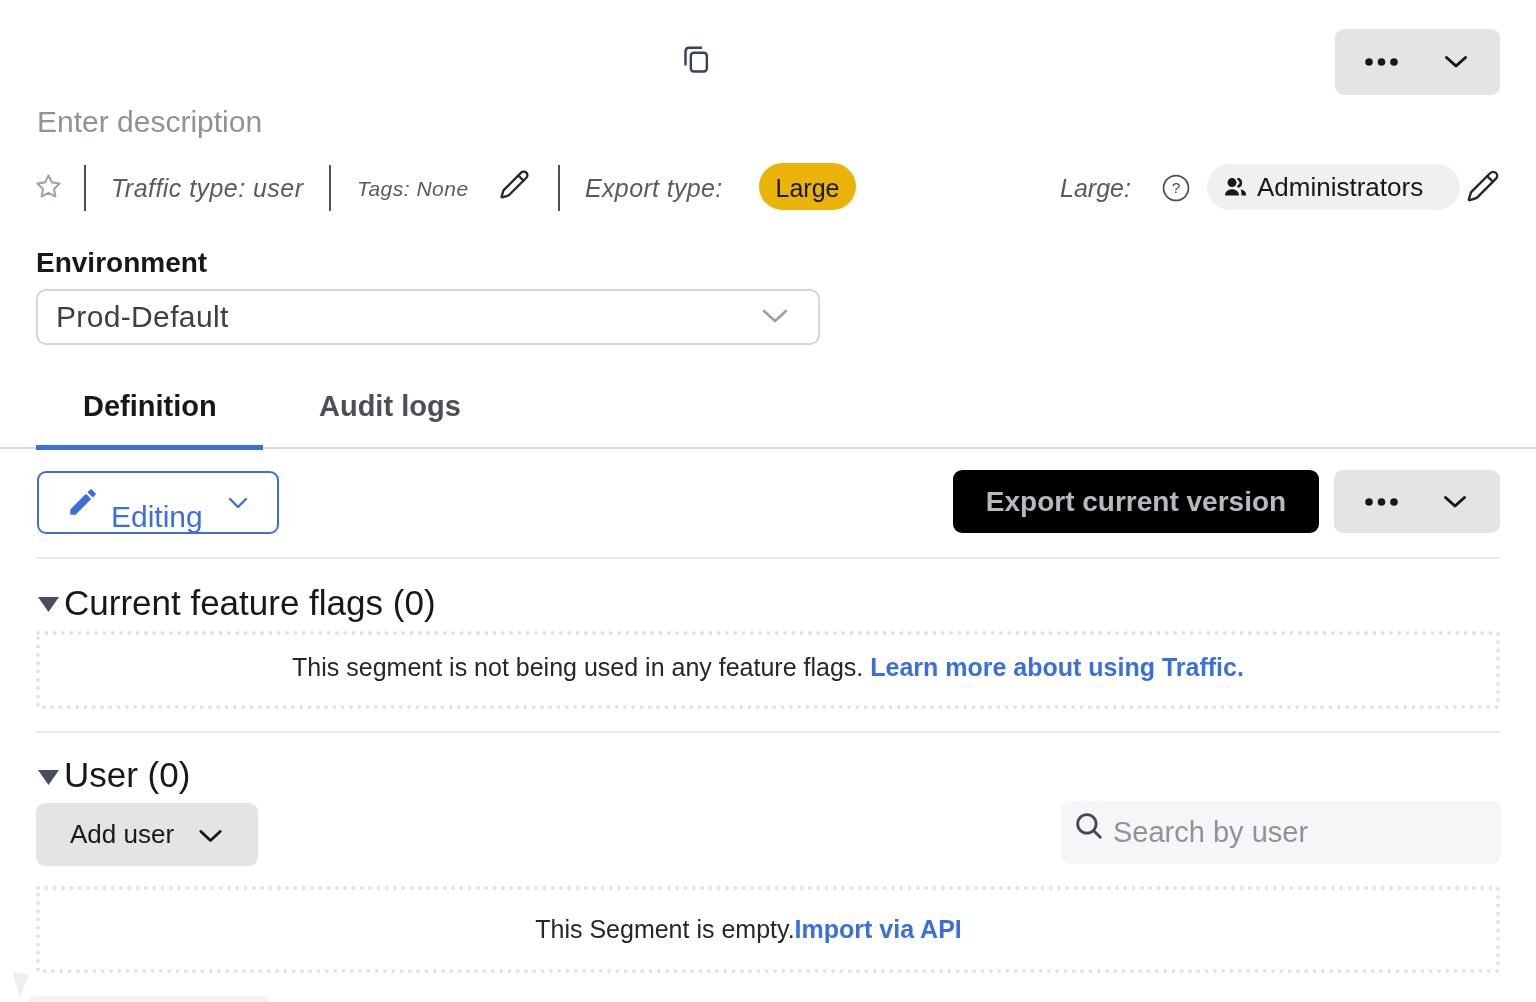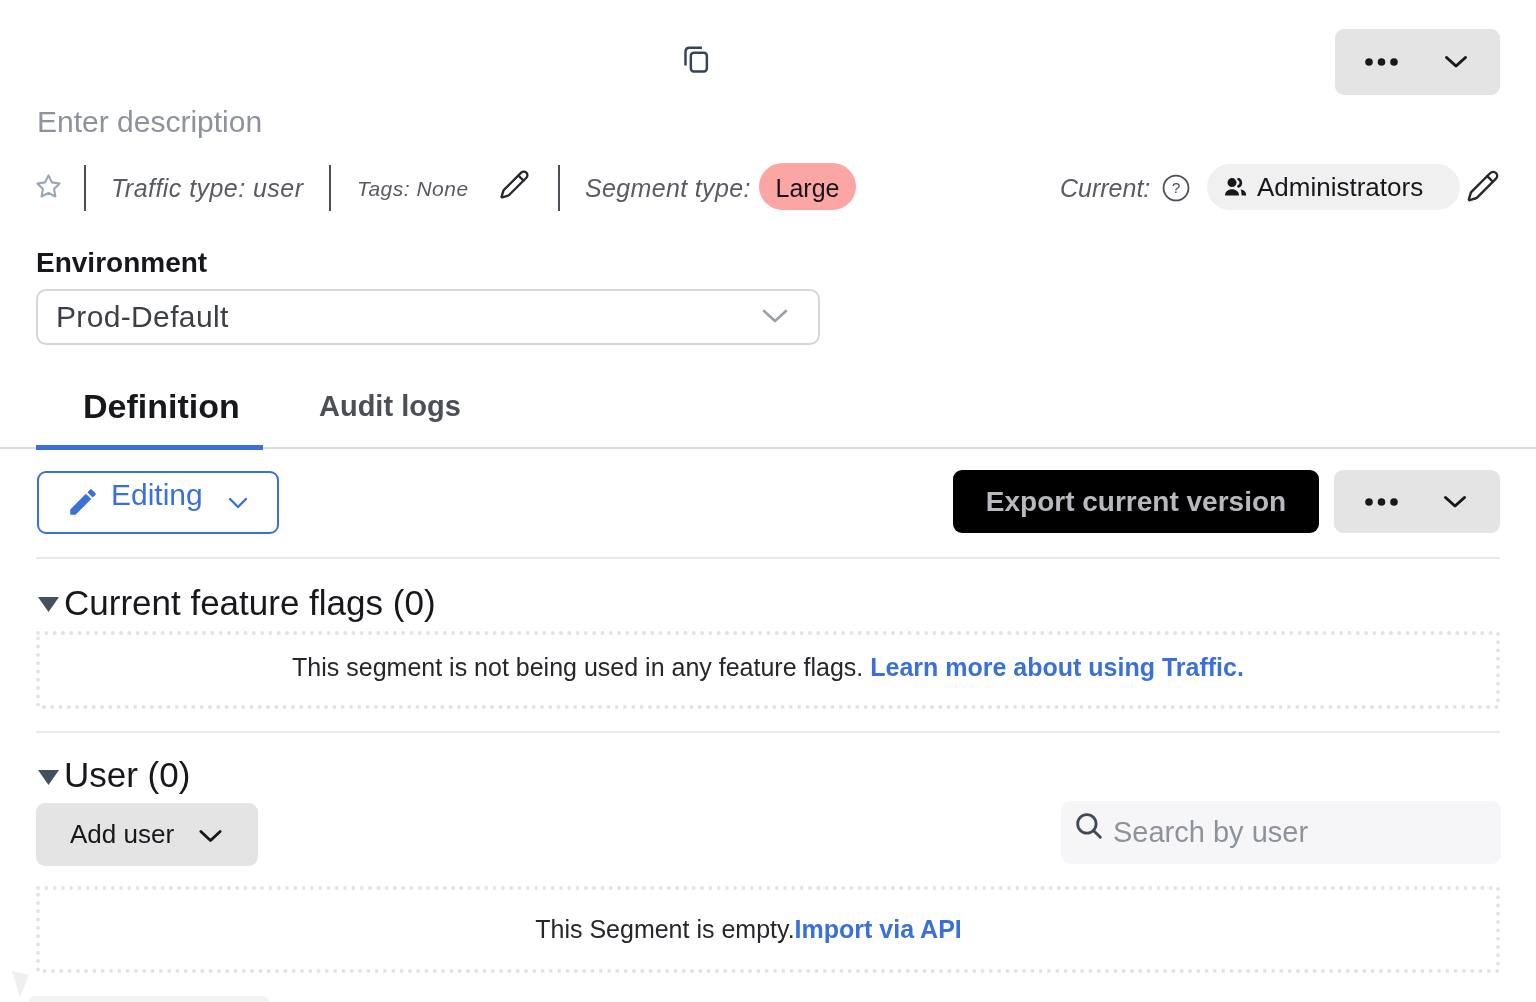--- a/index.html
+++ b/index.html
@@ -37,24 +37,24 @@
   </svg>
   <div class="abs" style="left:84px;top:165px;width:2px;height:46px;background:#4c4f57;"></div>
   <div class="abs gray" style="left:111px;top:176px;height:25px;line-height:25px;font-size:25px;letter-spacing:0.45px;">Traffic type: user</div>
   <div class="abs" style="left:329px;top:165px;width:2px;height:46px;background:#4c4f57;"></div>
   <div class="abs gray" style="left:357px;top:176px;height:25px;line-height:25px;font-size:21px;letter-spacing:0.5px;">Tags: None</div>
   <svg class="abs" style="left:499px;top:169px;" width="31" height="31" viewBox="0 0 24 24" fill="none" stroke="#26272b" stroke-width="1.8" stroke-linecap="round" stroke-linejoin="round">
     <path d="M21.174 6.812a1 1 0 0 0-3.986-3.987L3.842 16.174a2 2 0 0 0-.5.83l-1.321 4.352a.5.5 0 0 0 .623.622l4.353-1.32a2 2 0 0 0 .83-.497z"></path>
     <path d="m15 5 4 4"></path>
   </svg>
   <div class="abs" style="left:558px;top:165px;width:2px;height:46px;background:#4c4f57;"></div>
-  <div class="abs gray" style="left:585px;top:176px;height:25px;line-height:25px;font-size:25px;letter-spacing:0.35px;">Segment type:</div>
-  <div class="abs ctr dark" style="left:759px;top:163px;width:97px;height:47px;background:#fca5a5;border-radius:24px;justify-content:center;font-size:25px;padding-top:3px;box-sizing:border-box;">Large</div>
+  <div class="abs gray" style="left:585px;top:176px;height:25px;line-height:25px;font-size:25px;letter-spacing:0.35px;">Export type:</div>
+  <div class="abs ctr dark" style="left:759px;top:163px;width:97px;height:47px;background:#eab308;border-radius:24px;justify-content:center;font-size:25px;padding-top:3px;box-sizing:border-box;">Large</div>
 
-  <div class="abs gray" style="left:1060px;top:176px;height:25px;line-height:25px;font-size:25px;">Current:</div>
+  <div class="abs gray" style="left:1060px;top:176px;height:25px;line-height:25px;font-size:25px;">Large:</div>
   <svg class="abs" style="left:1162px;top:174px;" width="28" height="28" viewBox="0 0 27 27" fill="none">
     <circle cx="13.5" cy="13.5" r="12" stroke="#4c4f57" stroke-width="1.7"></circle>
     <text x="13.5" y="18.6" font-size="15" fill="#4c4f57" text-anchor="middle" font-family="Liberation Sans">?</text>
   </svg>
   <div class="abs" style="left:1207px;top:164px;width:253px;height:46px;background:#f0f0f1;border-radius:23px;"></div>
   <svg class="abs" style="left:1224px;top:178px;" width="24" height="18" viewBox="0 0 24 18" fill="#17181c">
     <circle cx="8" cy="4.6" r="4.5"></circle>
     <path d="M1 17.4 c0-3.9 3.2-6.2 7-6.2 s7 2.3 7 6.2 z"></path>
     <path d="M14.6 1.1 a4 4 0 0 1 0 7.2" stroke="#17181c" stroke-width="2.7" fill="none" stroke-linecap="round"></path>
     <path d="M16.6 11.4 c3.6 0.3 5.6 2.6 5.6 6 h-4.6 c0-2.4-0.3-4.5-1-6 z"></path>
@@ -65,30 +65,30 @@
     <path d="m15 5 4 4"></path>
   </svg>
 
   <div class="abs dark" style="left:36px;top:249px;height:28px;line-height:28px;font-size:28px;font-weight:bold;">Environment</div>
   <div class="abs" style="left:36px;top:289px;width:784px;height:56px;border:2px solid #d5d6da;border-radius:10px;box-sizing:border-box;"></div>
   <div class="abs" style="left:56px;top:302px;height:30px;line-height:30px;font-size:30px;color:#3c3f45;letter-spacing:0.35px;">Prod-Default</div>
   <svg class="abs" style="left:761px;top:308px;" width="28" height="16" viewBox="0 0 28 16" fill="none" stroke="#9aa0a8" stroke-width="2.6" stroke-linecap="round" stroke-linejoin="round">
     <path d="M3 3 L14 13 L25 3"></path>
   </svg>
 
-  <div class="abs dark" style="left:83px;top:392px;height:29px;line-height:29px;font-size:34px;font-weight:bold;">Definition</div>
+  <div class="abs dark" style="left:83px;top:392px;height:29px;line-height:29px;font-size:29px;font-weight:bold;">Definition</div>
   <div class="abs" style="left:319px;top:392px;height:29px;line-height:29px;font-size:29px;font-weight:bold;color:#4c4f57;">Audit logs</div>
   <div class="abs" style="left:0px;top:447px;width:1536px;height:2px;background:#dcdcde;"></div>
   <div class="abs" style="left:36px;top:445px;width:227px;height:5px;background:#3b70da;"></div>
 
   <div class="abs" style="left:37px;top:471px;width:242px;height:63px;border:2px solid #3b70da;border-radius:9px;box-sizing:border-box;"></div>
   <svg class="abs" style="left:66px;top:485px;" width="34" height="34" viewBox="0 0 24 24" fill="#3b70da">
     <path d="M3 17.25V21h3.75L17.81 9.94l-3.75-3.75L3 17.25zM20.71 7.04c.39-.39.39-1.02 0-1.41l-2.34-2.34c-.39-.39-1.02-.39-1.41 0l-1.83 1.83 3.75 3.75 1.83-1.83z"></path>
   </svg>
-  <div class="abs blue" style="left:111px;top:480px;height:30px;line-height:30px;font-size:30px;">Editing</div>
+  <div class="abs blue" style="left:111px;top:502px;height:30px;line-height:30px;font-size:30px;">Editing</div>
   <svg class="abs" style="left:228px;top:497px;" width="20" height="12" viewBox="0 0 20 12" fill="none" stroke="#3b70da" stroke-width="2.4" stroke-linecap="round" stroke-linejoin="round">
     <path d="M2 2 L10 10 L18 2"></path>
   </svg>
 
   <div class="abs ctr" style="left:953px;top:470px;width:366px;height:63px;background:#000000;border-radius:9px;justify-content:center;font-size:28px;font-weight:bold;color:#b7b9be;">Export current version</div>
   <div class="abs" style="left:1334px;top:470px;width:166px;height:63px;background:#e4e4e5;border-radius:9px;"></div>
   <svg class="abs" style="left:1362px;top:495px;" width="42" height="14" viewBox="0 0 42 14" fill="#17181c">
     <circle cx="7" cy="7" r="3.8"></circle>
       <circle cx="19.5" cy="7" r="3.8"></circle>
       <circle cx="32" cy="7" r="3.8"></circle>

